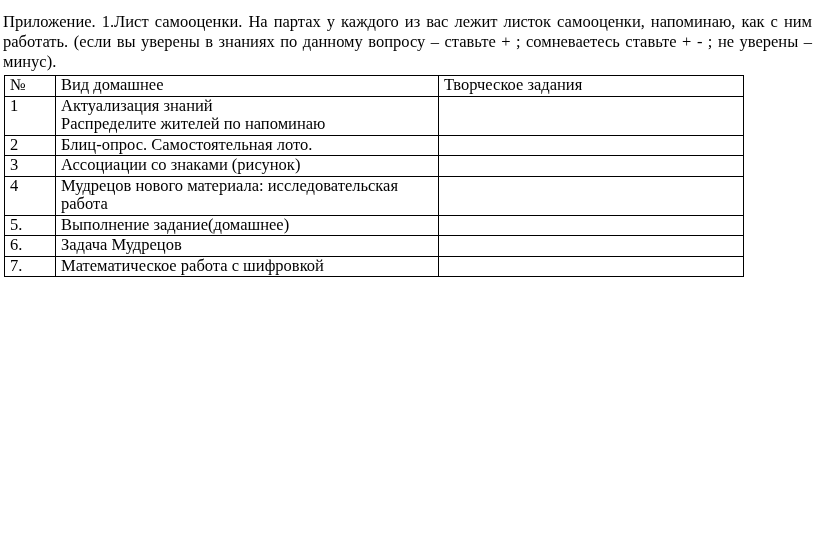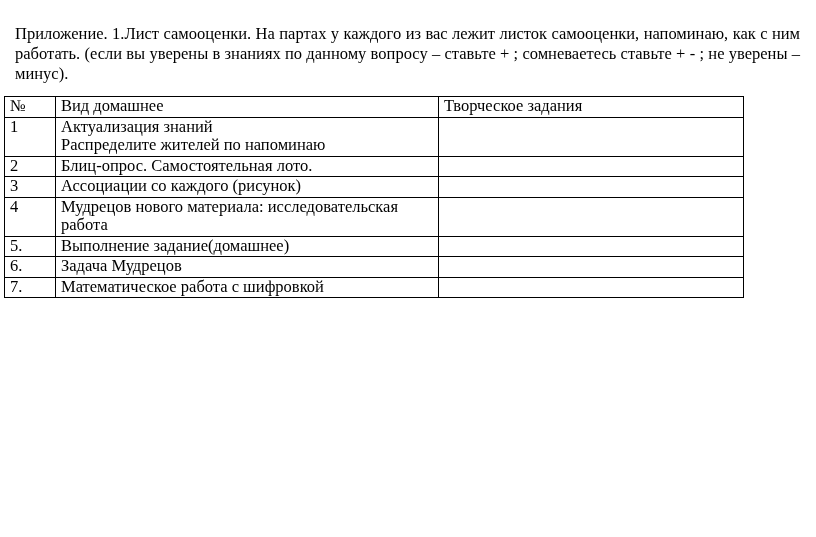--- a/index.html
+++ b/index.html
@@ -14,21 +14,21 @@
     font-family: "Liberation Serif", serif;
     overflow: hidden;
   }
   .page {
     box-sizing: border-box;
     width: 816px;
     height: 537px;
     padding: 12px 4px 0 3px;
   }
   .para {
-    margin: 12px;
+    margin: 0;
     font-size: 16.5px;
     line-height: 20px;
     text-align: justify;
   }
   .sa-table {
     border-collapse: collapse;
     table-layout: fixed;
     width: 739px;
     margin: 3px 0 0 1px;
   }
@@ -79,21 +79,21 @@
 Распределите жителей по напоминаю</td>
           <td class="cell-completion"></td>
         </tr>
         <tr>
           <td class="cell-num">2</td>
           <td class="cell-task">Блиц-опрос. Самостоятельная лото.</td>
           <td class="cell-completion"></td>
         </tr>
         <tr>
           <td class="cell-num">3</td>
-          <td class="cell-task">Ассоциации со каждого (рисунок)</td>
+          <td class="cell-task">Ассоциации со знаками (рисунок)</td>
           <td class="cell-completion"></td>
         </tr>
         <tr>
           <td class="cell-num">4</td>
           <td class="cell-task">Мудрецов нового материала: исследовательская работа</td>
           <td class="cell-completion"></td>
         </tr>
         <tr>
           <td class="cell-num">5.</td>
           <td class="cell-task">Выполнение задание(домашнее)</td>

